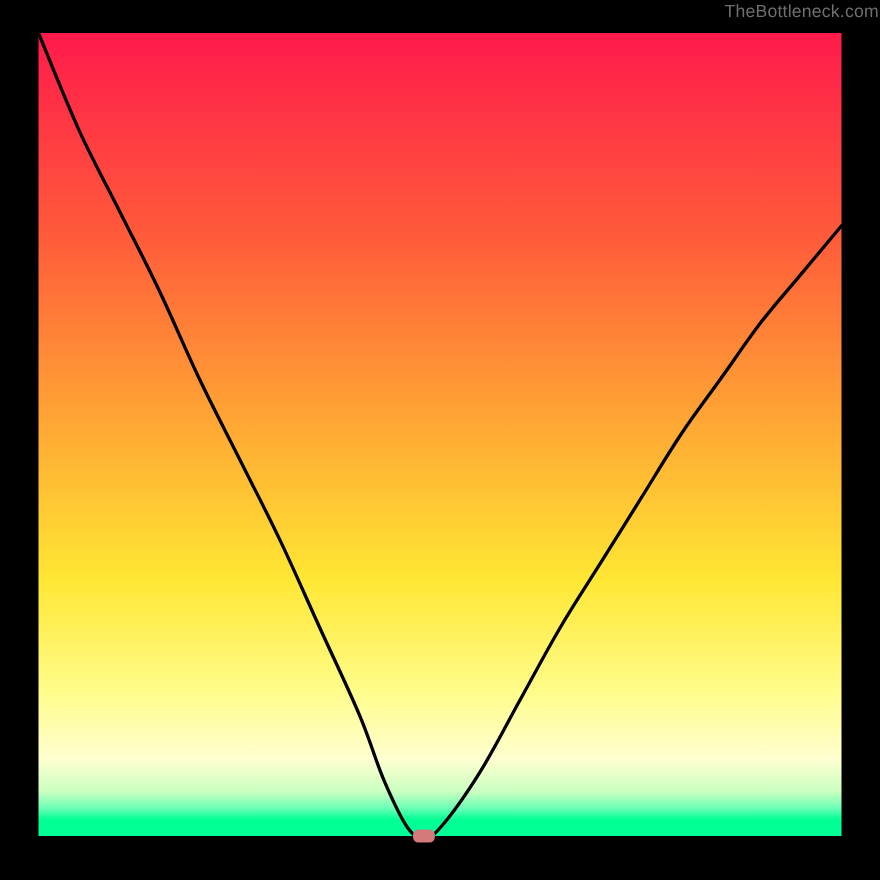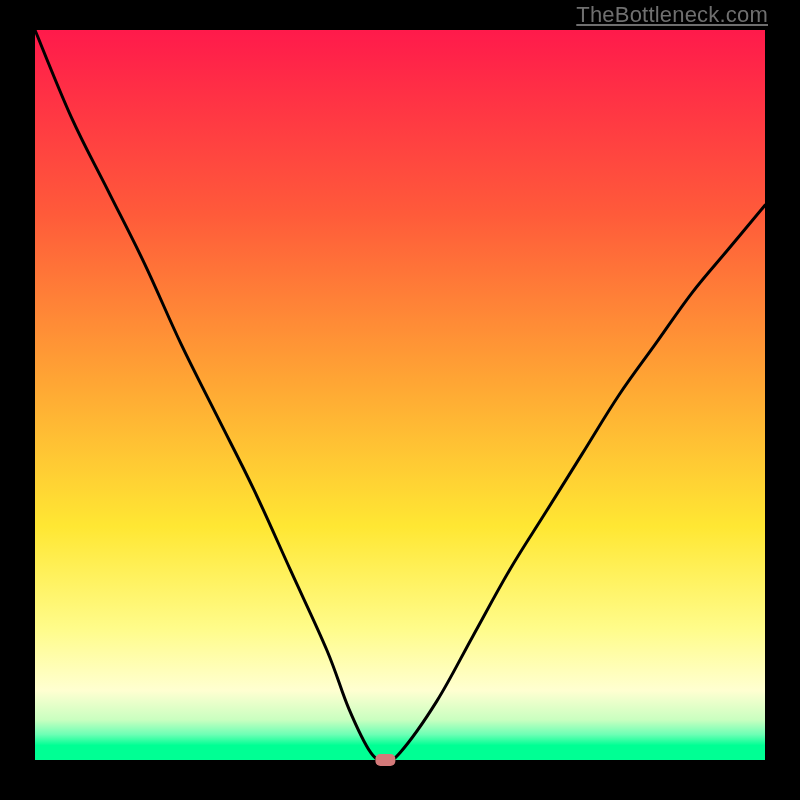--- a/index.html
+++ b/index.html
@@ -15,27 +15,26 @@
     position: absolute;
     left: 0;
     top: 0;
     width: 800px;
     height: 800px;
     background: #000;
   }
   .watermark {
     position: absolute;
     top: 2px;
-    right: 32px;
+    right: 1px;
     color: #6f6f6f;
-    font-size: 22px;
+    font-size: 16px;
     font-weight: 400;
     letter-spacing: 0.2px;
     z-index: 10;
-    text-decoration: underline;
   }
   .plot-area {
     position: absolute;
     left: 35px;
     top: 30px;
     width: 730px;
     height: 730px;
     background: linear-gradient(
       to bottom,
       #ff1a4b 0%,

